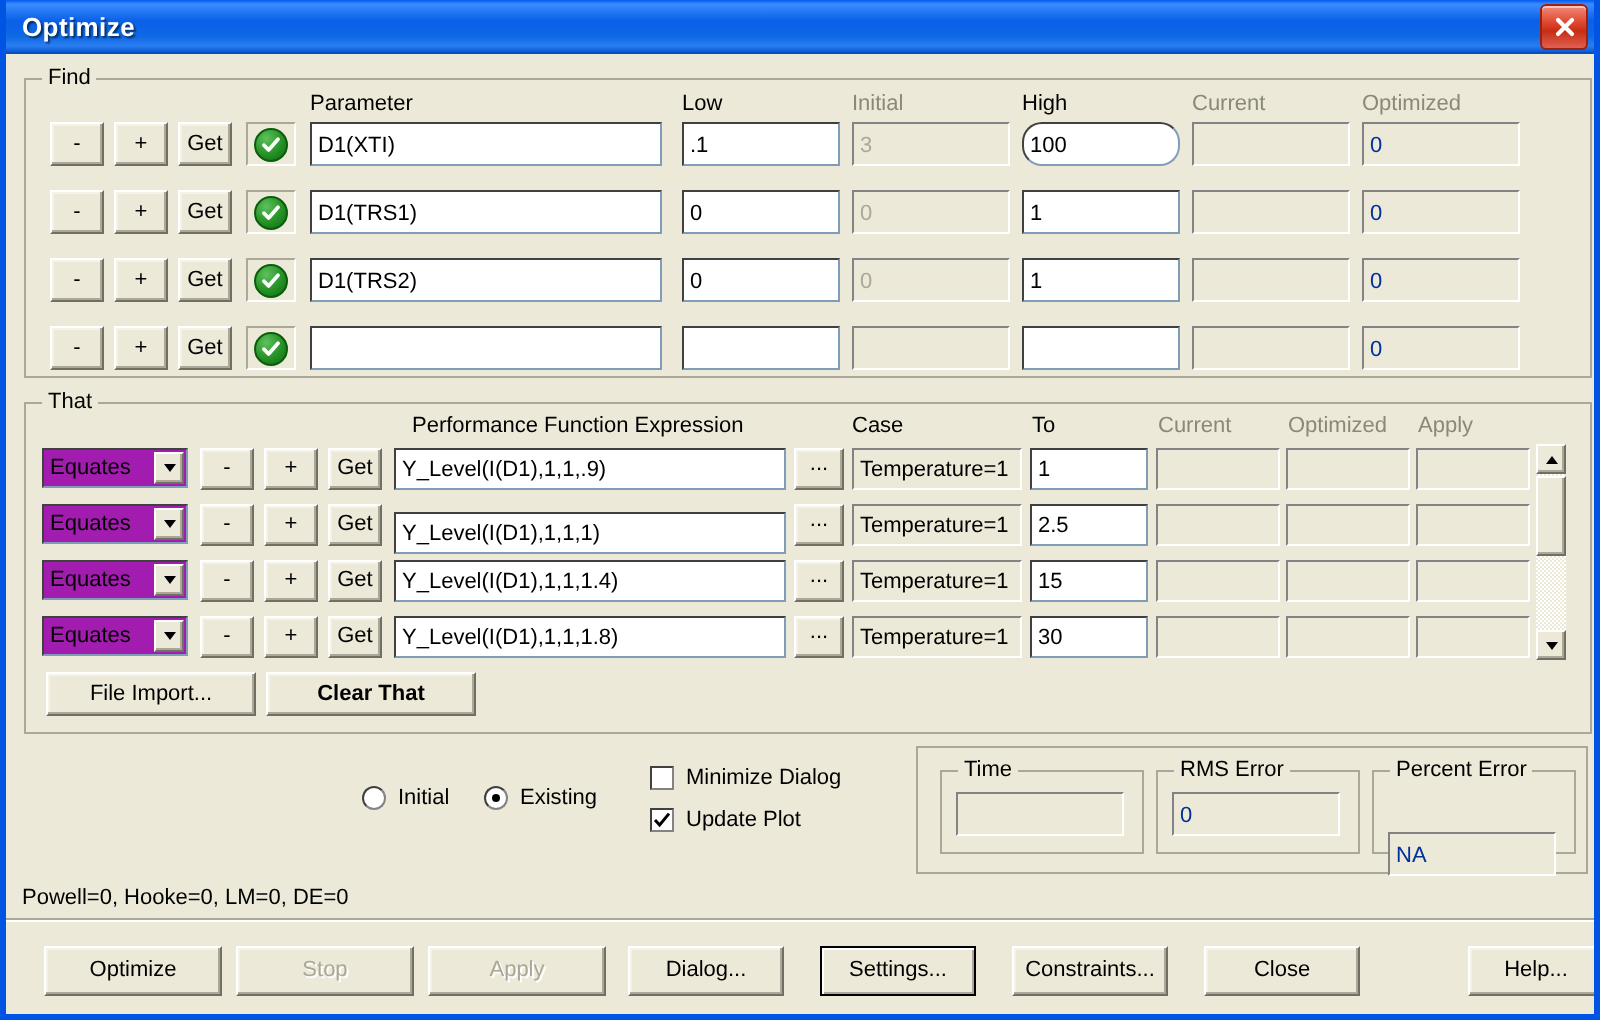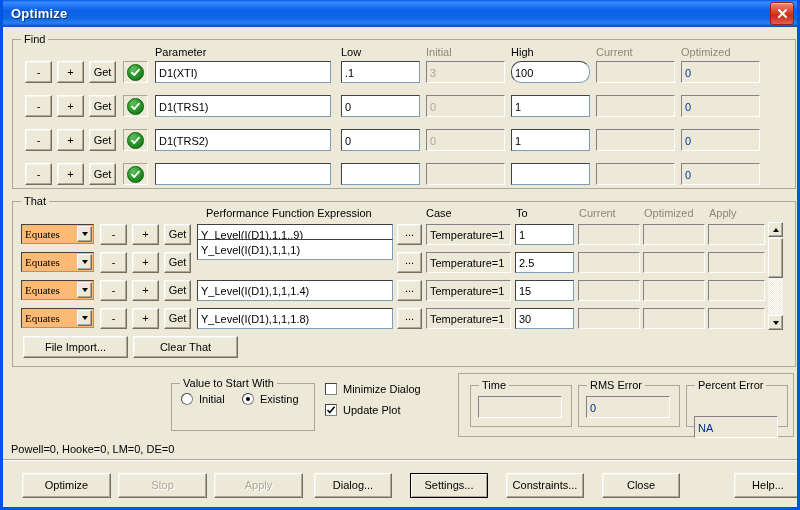--- a/index.html
+++ b/index.html
@@ -132,31 +132,30 @@
     border-top-color: #848284;
     border-left-color: #848284;
     color: #aca899;
   }
   .field.readonly.blue { color: #00309c; }
   .field.readonly.dark { color: #000; }
 
   .combo {
     position: absolute;
     box-sizing: border-box;
-    background: #fdba74;
+    background: #a21caf;
     border: 1px solid #7f9db9;
     border-top-color: #404040;
     border-left-color: #404040;
     font-size: 11px;
     display: flex;
     align-items: center;
     padding-left: 3px;
     cursor: pointer;
     overflow: hidden;
-    font-family: Liberation Serif, serif;
   }
   .combo .arrowbox {
     position: absolute;
     right: 1px; top: 1px; bottom: 1px;
     width: 15px;
     background: #ece9d8;
     border: 1px solid #ffffff;
     border-right-color: #716f64;
     border-bottom-color: #716f64;
     box-shadow: inset -1px -1px 0 #aca899;
@@ -388,21 +387,21 @@
 
   <div class="combo" style="left:18px; top:252px; width:73px; height:20px;">
     <span>Equates</span>
     <span class="arrowbox">
         <span class="tri-down"></span>
       </span>
   </div>
   <div class="btn" style="left:97px; top:252px; width:27px; height:21px;">-</div>
   <div class="btn" style="left:129px; top:252px; width:27px; height:21px;">+</div>
   <div class="btn" style="left:161px; top:252px; width:27px; height:21px;">Get</div>
-  <div class="field" style="left:194px; top:239px; width:196px; height:21px;">Y_Level(I(D1),1,1,1)</div>
+  <div class="field" style="left:194px; top:256px; width:196px; height:21px;">Y_Level(I(D1),1,1,1)</div>
   <div class="btn" style="left:394px; top:252px; width:25px; height:21px; padding-bottom:4px;">...</div>
   <div class="field readonly dark" style="left:423px; top:252px; width:85px; height:21px;">Temperature=1</div>
   <div class="field" style="left:512px; top:252px; width:59px; height:21px;">2.5</div>
   <div class="field readonly" style="left:575px; top:252px; width:62px; height:21px;"></div>
   <div class="field readonly" style="left:640px; top:252px; width:62px; height:21px;"></div>
   <div class="field readonly" style="left:705px; top:252px; width:57px; height:21px;"></div>
 
   <div class="combo" style="left:18px; top:280px; width:73px; height:20px;">
     <span>Equates</span>
     <span class="arrowbox">
@@ -441,25 +440,22 @@
     <div class="sb-btn" style="top:0;">
         <span class="tri-up"></span>
       </div>
     <div class="sb-thumb" style="top:16px; height:40px;"></div>
     <div class="sb-btn" style="top:93px;">
         <span class="tri-down"></span>
       </div>
   </div>
 
   <div class="btn" style="left:20px; top:336px; width:105px; height:22px;">File Import...</div>
-  <div class="btn" style="left:130px; top:336px; width:105px; height:22px;">Clear That</div>
-
-  <div class="groupbox" style="left:168px; top:383px; width:142px; height:46px;">
-    <div class="group-label">Value to Start With</div>
-  </div>
+  <div class="btn" style="left:130px; top:336px; width:105px; height:22px;font-weight:bold;">Clear That</div>
+
   <div class="radio" style="left:178px; top:393px;"></div>
   <div class="lbl" style="left:196px; top:393px;">Initial</div>
   <div class="radio" style="left:239px; top:393px;">
       <span class="dot"></span>
     </div>
   <div class="lbl" style="left:257px; top:393px;">Existing</div>
 
   <div class="cbox" style="left:322px; top:383px;"></div>
   <div class="lbl" style="left:340px; top:383px;">Minimize Dialog</div>
 

